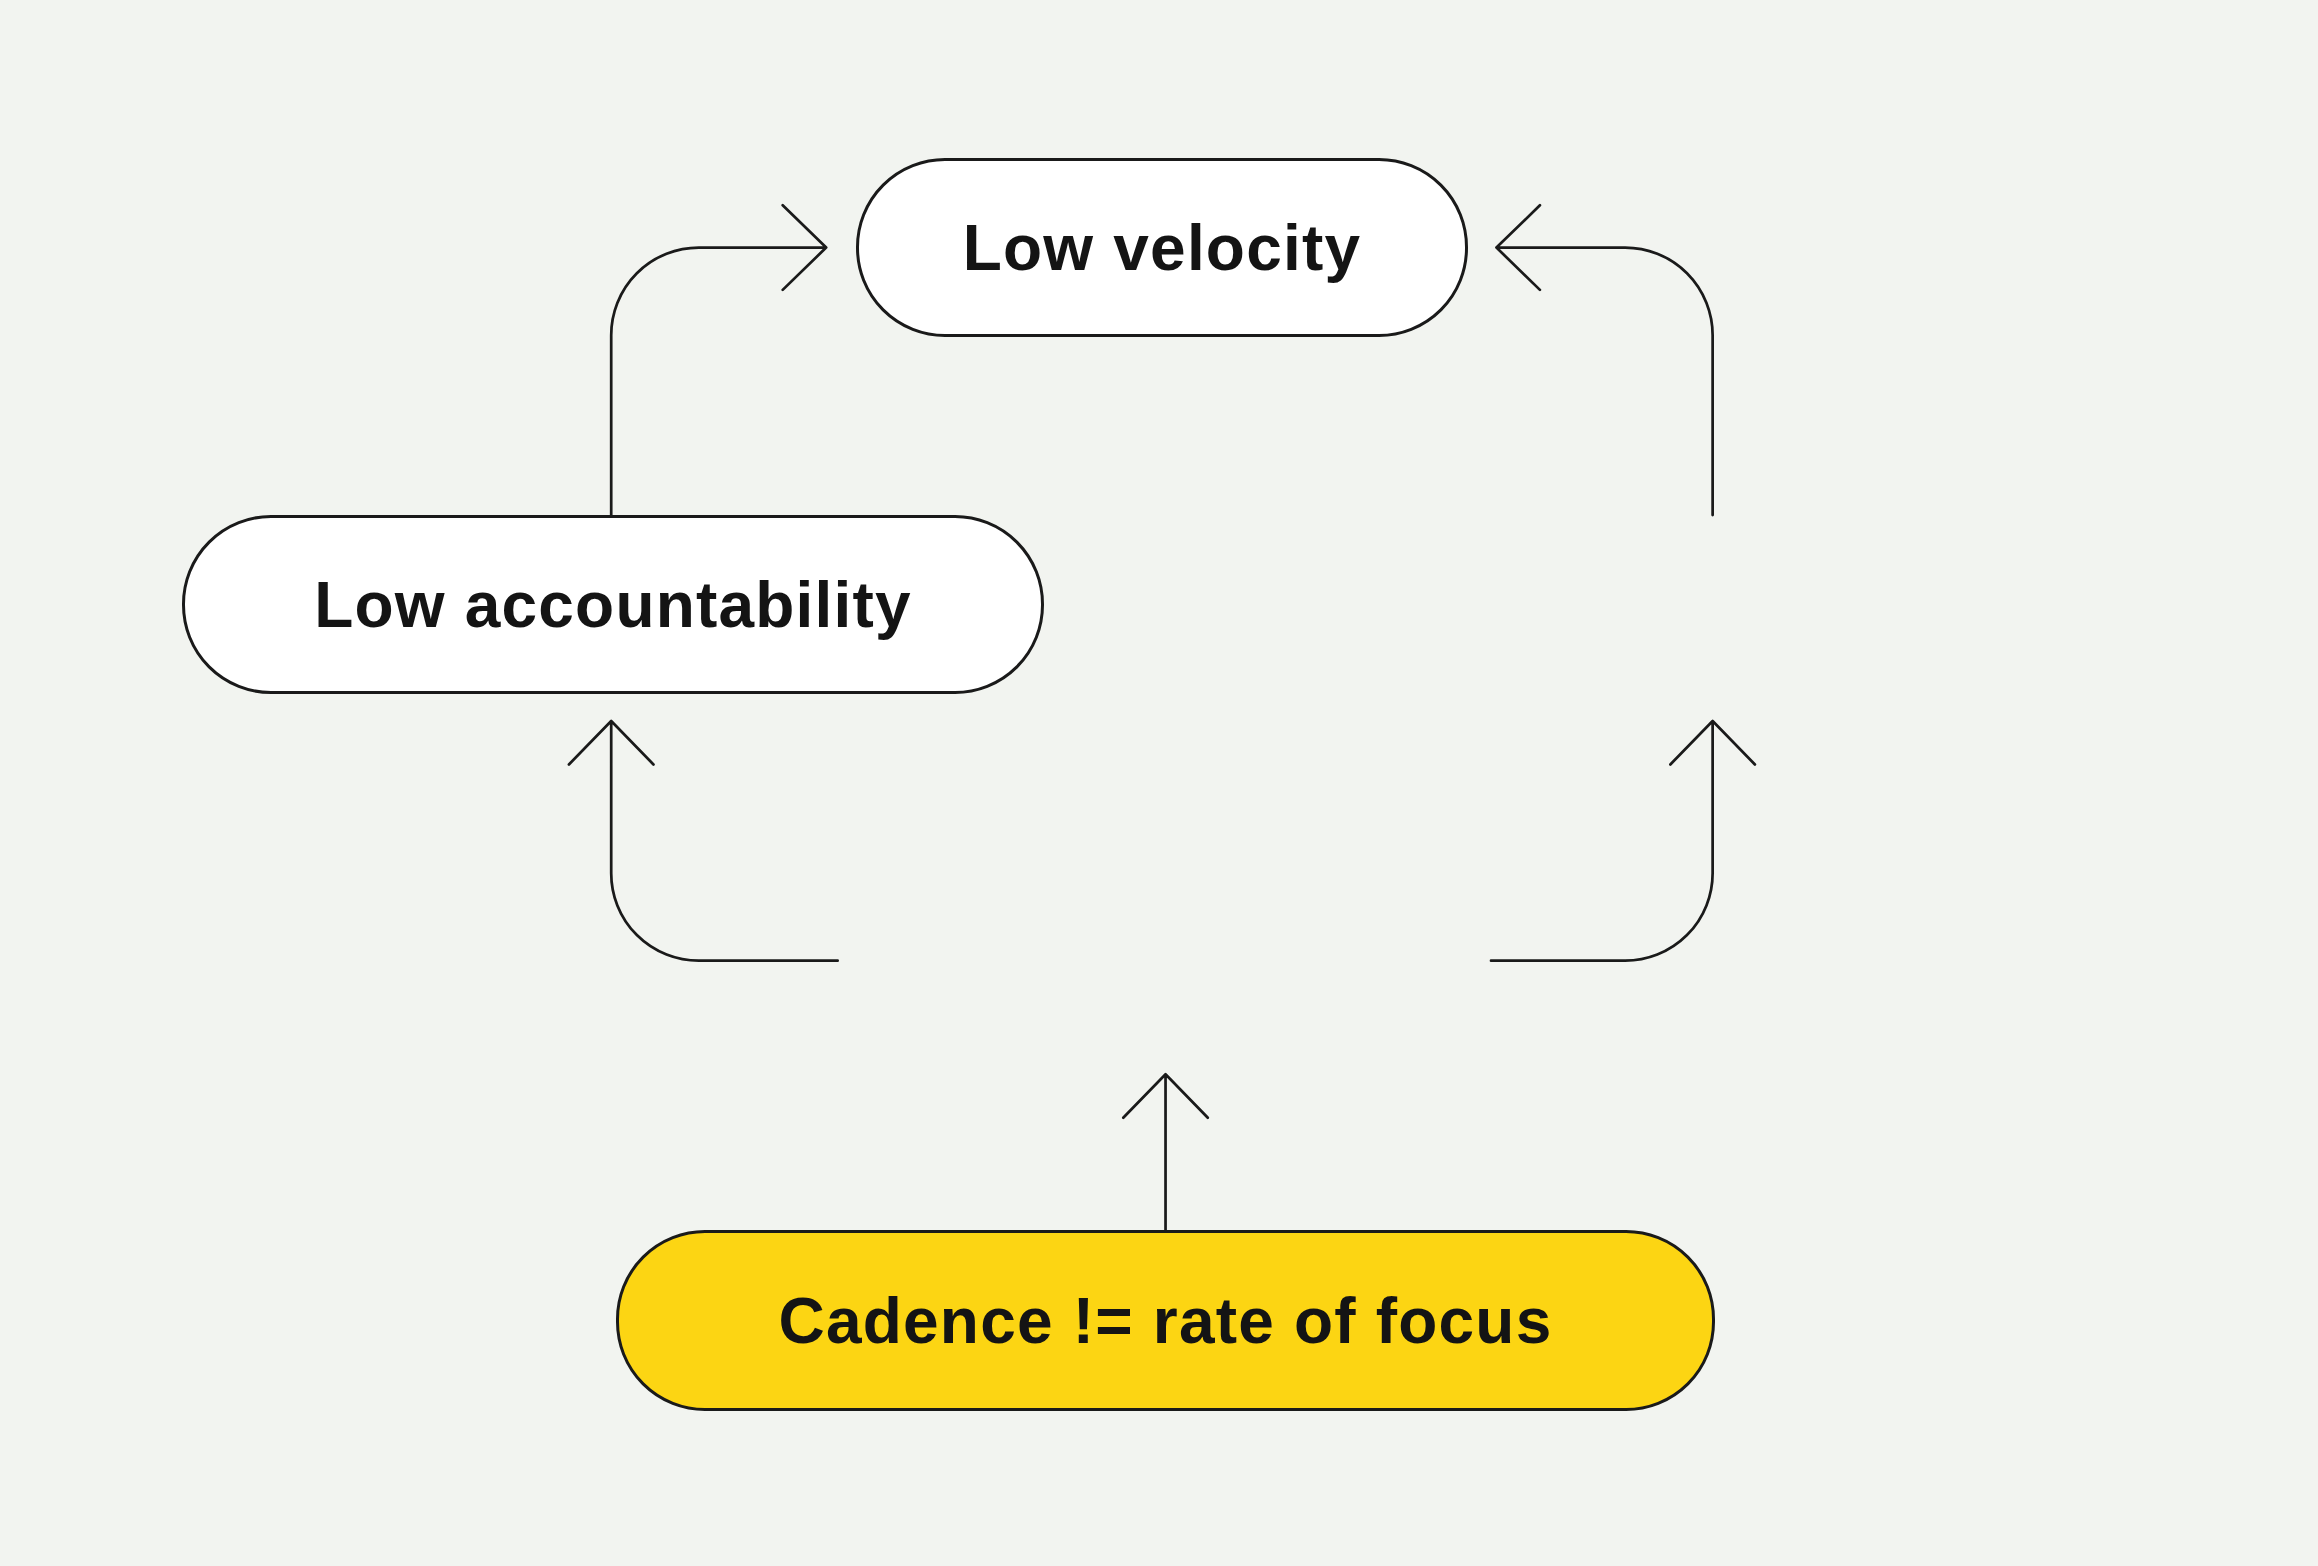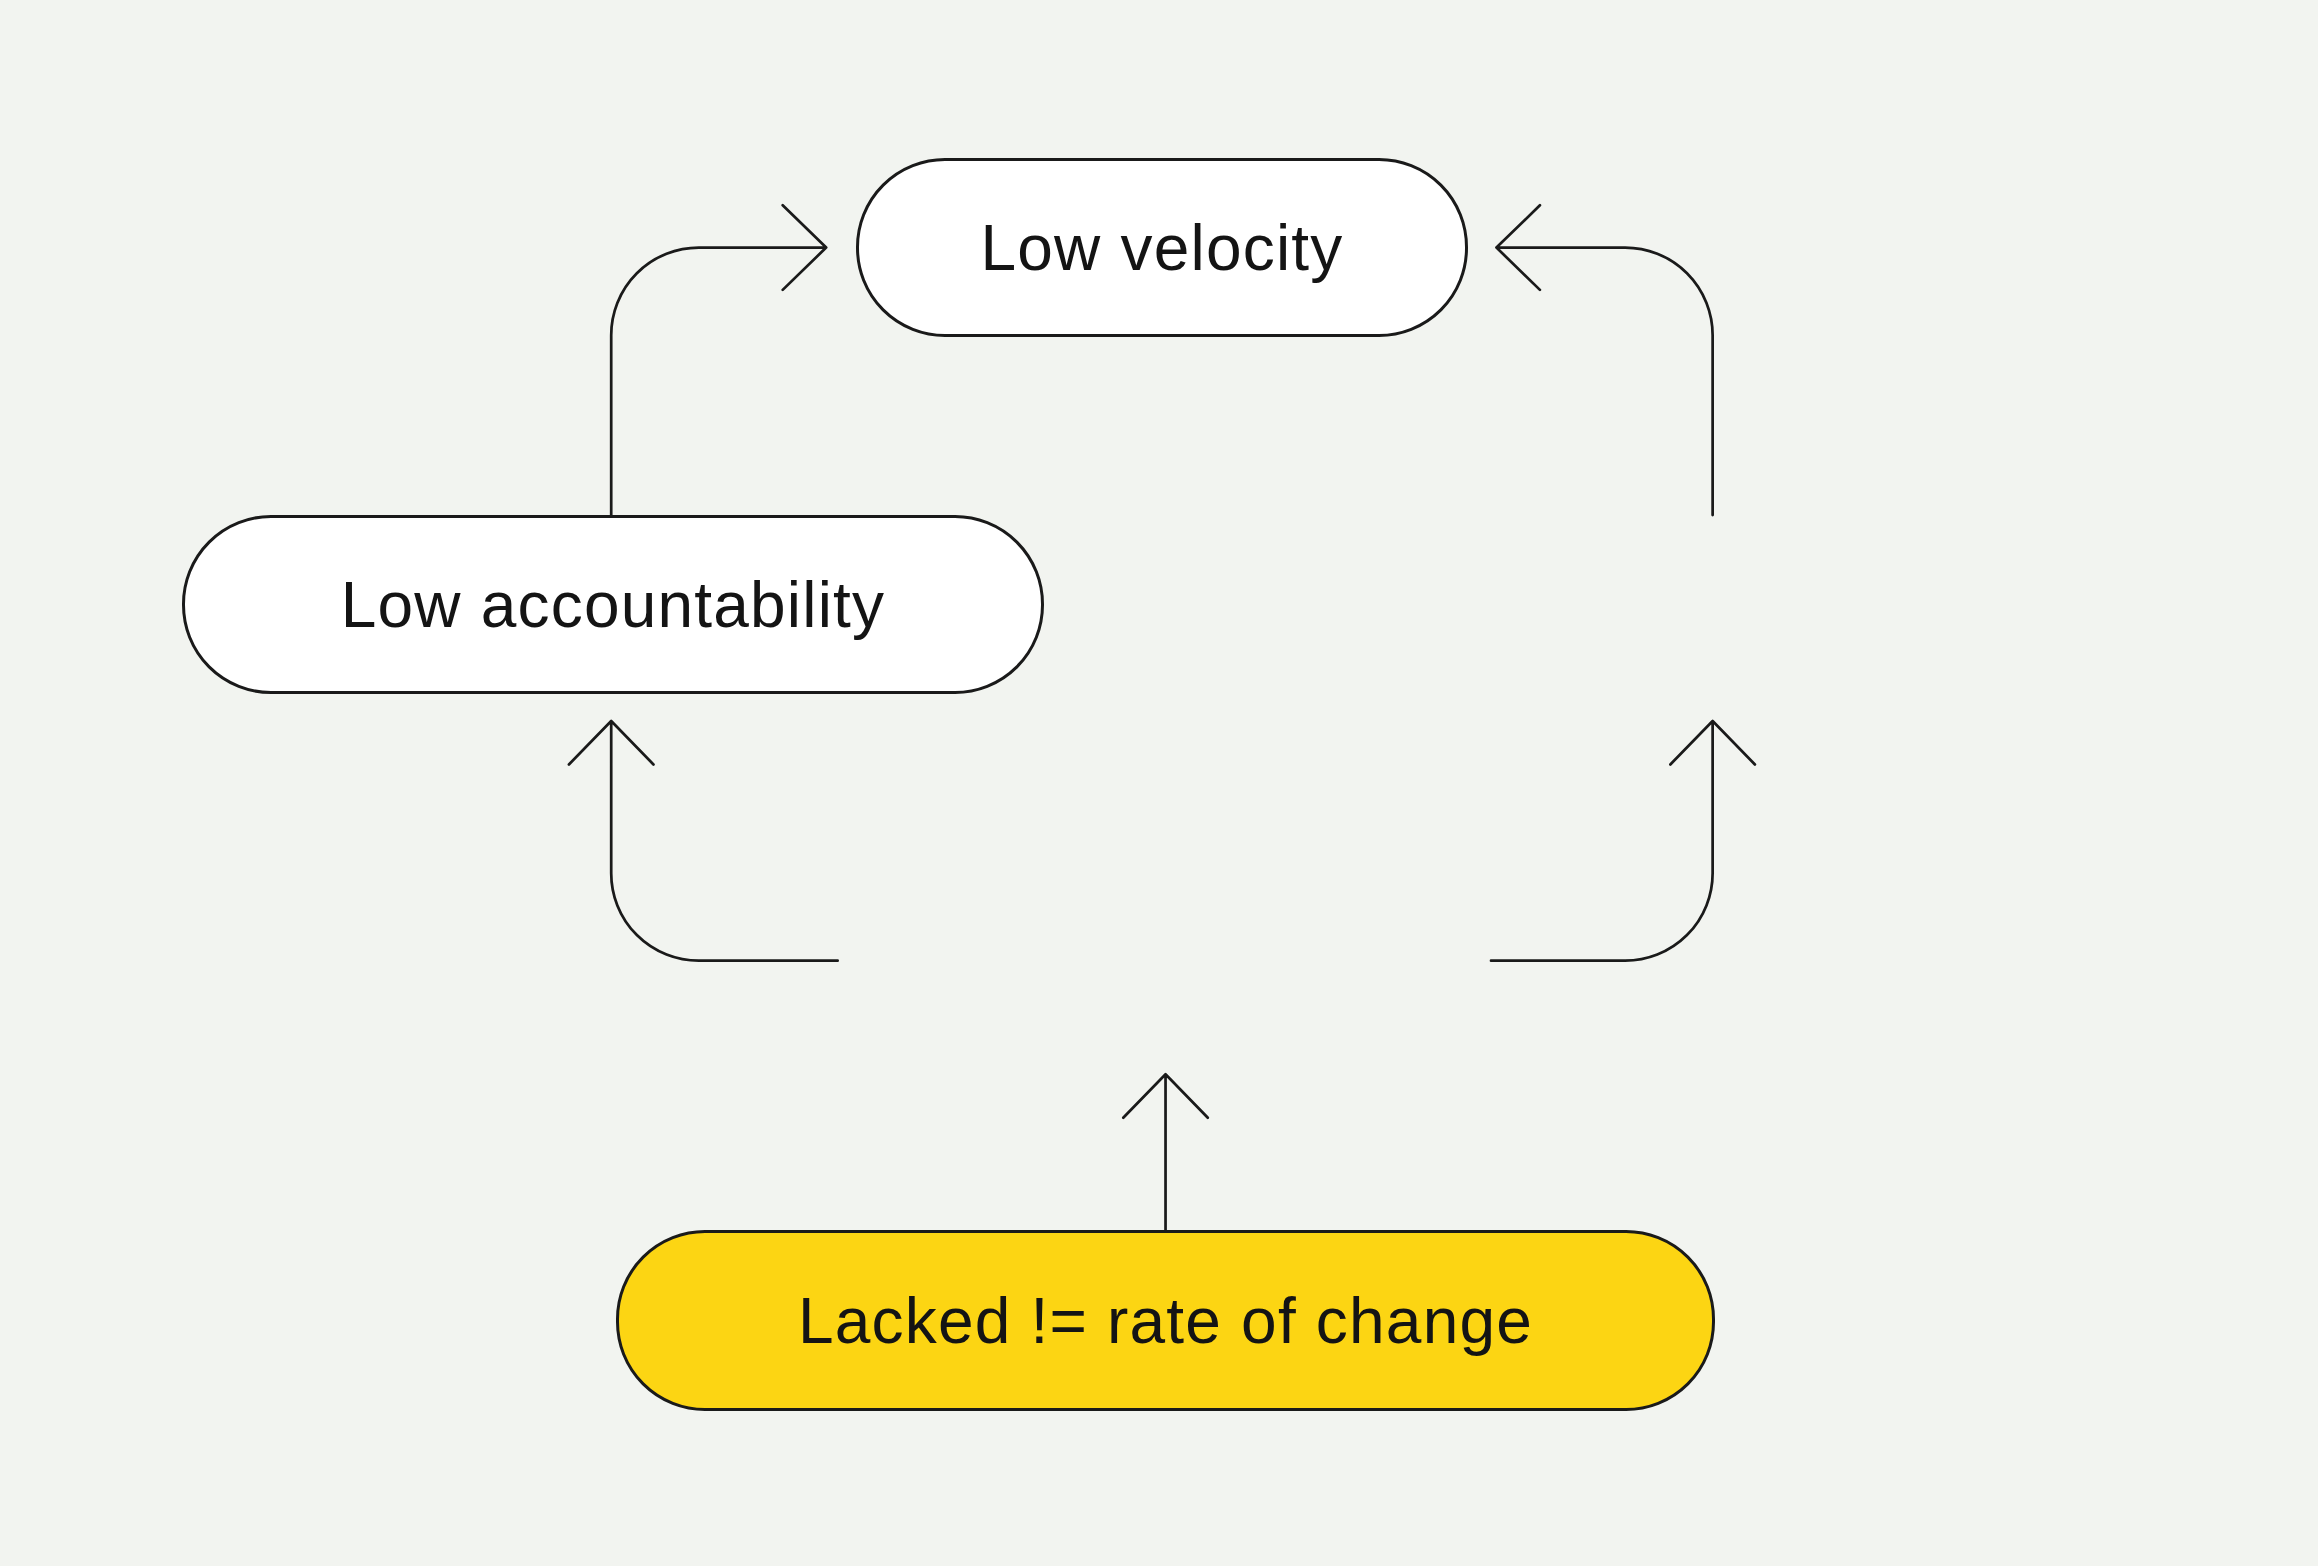--- a/index.html
+++ b/index.html
@@ -45,21 +45,21 @@
   .node {
     position: absolute;
     height: 179px;
     border: 3px solid var(--line, #1A1A1A);
     border-radius: 89px;
     background: var(--node_fill, #FFFFFF);
     display: flex;
     align-items: center;
     justify-content: center;
     font-size: 64px;
-    font-weight: 400;
+    font-weight: 700;
     letter-spacing: 1.2px;
     color: var(--text, #141414);
     white-space: nowrap;
   }
   .node--accent {
     background: var(--accent_fill, #FCD513);
   }
   #node-velocity       { left: 856px; top: 158px;  width: 612px; }
   #node-accountability { left: 182px;  top: 515px;  width: 862px; }
   #node-transparency   { left: 1283px; top: 515px;  width: 865px; }
@@ -88,17 +88,17 @@
     <span>Low velocity</span>
   </div>
 
   <div class="node" id="node-accountability">
     <span>Low accountability</span>
   </div>
 
 
 
   <div class="node node--accent" id="node-cadence">
-    <span>Lacked != rate of change</span>
+    <span>Cadence != rate of focus</span>
   </div>
 
 </div>
 
 
 </body></html>

